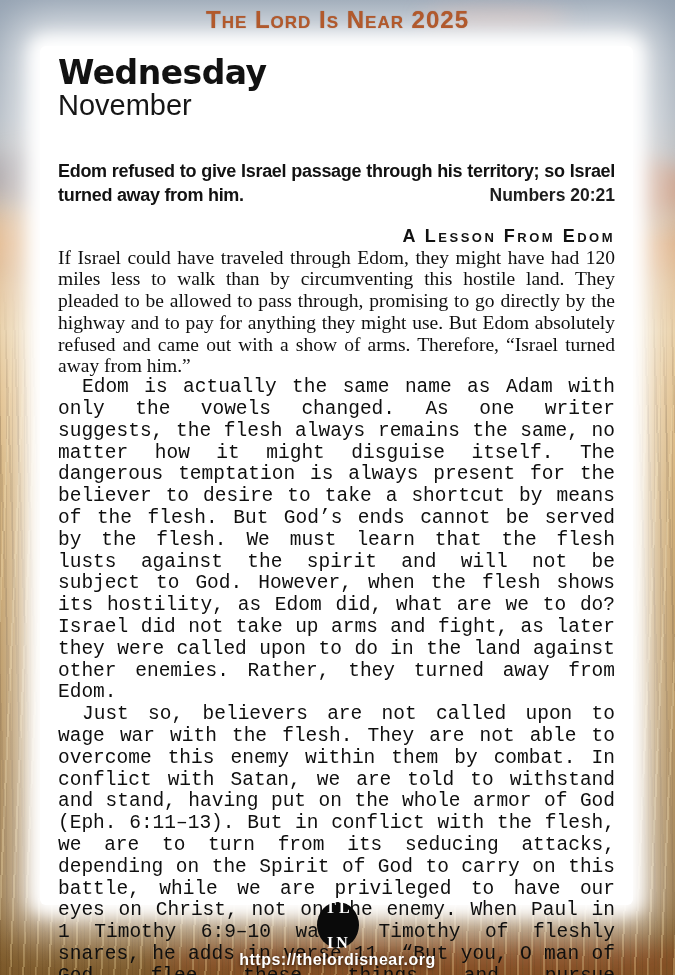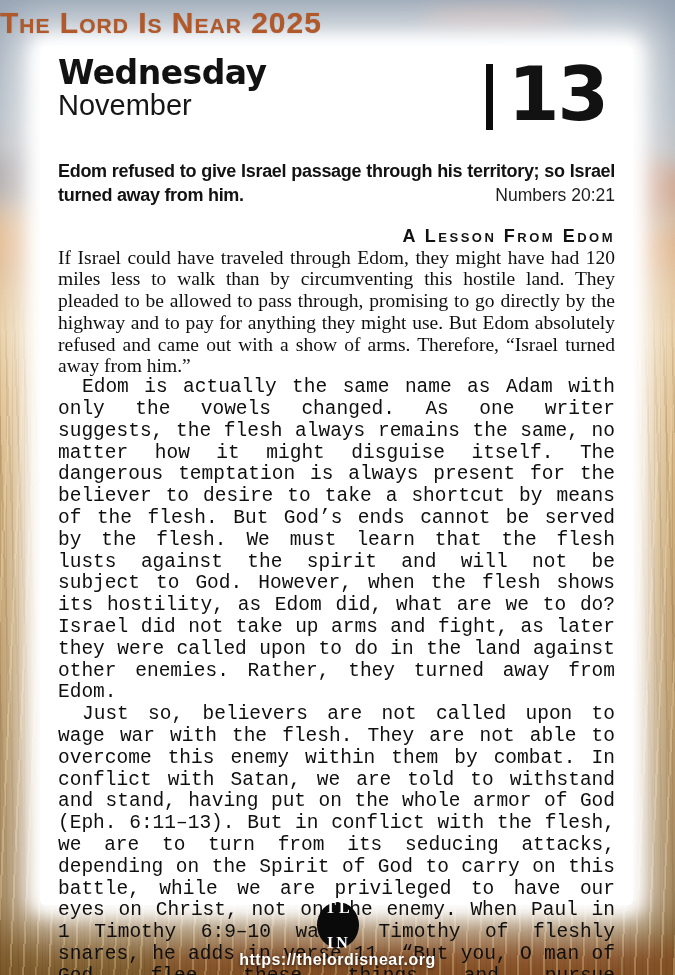--- a/index.html
+++ b/index.html
@@ -34,22 +34,22 @@
     mask-image:linear-gradient(180deg, rgba(0,0,0,0) 0, #000 130px);
   }
   
   .panel{
     position:absolute;left:40px;right:42px;top:46px;bottom:70px;z-index:3;
     background:#fff;border-radius:6px;
     box-shadow:0 0 16px 10px #fff, 0 0 44px 28px rgba(255,255,255,.8);
   }
   
   .masthead{
-    position:absolute;top:6px;left:0;right:0;z-index:4;text-align:left;
-    font-variant:small-caps;font-weight:bold;font-size:30px;letter-spacing:1px;
+    position:absolute;top:6px;left:0;right:0;z-index:4;text-align:center;
+    font-variant:small-caps;font-weight:bold;font-size:24px;letter-spacing:1px;
     color:var(--title-orange,#b2592c);
     text-shadow:0 0 1px rgba(94,42,12,.45);
   }
   
   .content{
     position:absolute;left:40px;right:42px;top:46px;bottom:70px;z-index:4;
     padding:10px 18px 0 18px;box-sizing:border-box;color:#121212;
   }
   .date-row{position:relative;height:84px;}
   .weekday{
@@ -64,21 +64,21 @@
     font-size:74px;line-height:.92;letter-spacing:-2px;
   }
   .verse{
     position:relative;margin-top:20px;
     font-weight:bold;font-size:18px;line-height:1.32;letter-spacing:-.3px;
     text-align:justify;padding-right:0;
   }
   .verse-text{display:inline;}
   .verse-ref{
     position:absolute;right:0;bottom:0;
-    font-weight:normal;font-size:17.5px;letter-spacing:0;color:#1d1d1d;margin-top:36px;
+    font-weight:bold;font-size:17.5px;letter-spacing:0;color:#1d1d1d;margin-top:36px;
   }
   .article-title{
     margin-top:18px;text-align:right;
     font-variant:small-caps;font-weight:bold;font-size:18px;letter-spacing:2.5px;
   }
   .body-text{
     font-family:"Liberation Serif",serif;
     font-size:19.5px;line-height:21.8px;text-align:justify;color:#0f0f0f;
   }
   .body-text p{margin:0;}
@@ -114,24 +114,20 @@
 
 <div class="panel"></div>
 
 <div class="masthead">The Lord Is Near 2025</div>
 
 <div class="content">
 
   <div class="date-row">
     <div class="weekday">Wednesday</div>
     <div class="month">November</div>
-    <div class="day-block">
-      <div class="day-bar"></div>
-      <div class="day-num">13</div>
-    </div>
   </div>
 
   <div class="verse">
     <span class="verse-text">Edom refused to give Israel passage through his territory; so Israel turned away from him.</span>
     <span class="verse-ref">Numbers 20:21</span>
   </div>
 
   <div class="article-title">A Lesson From Edom</div>
 
   <div class="body-text">

